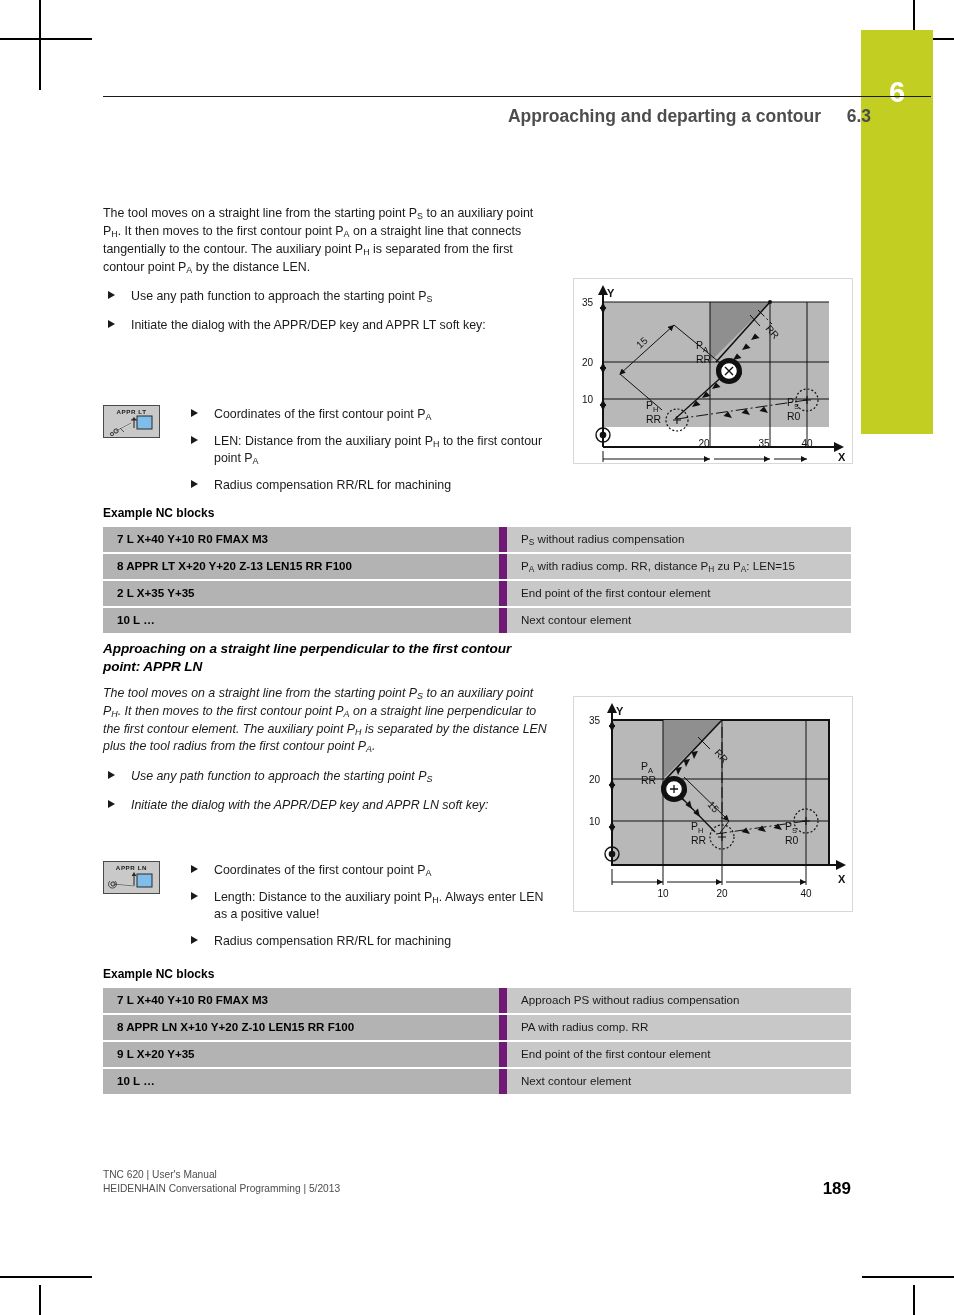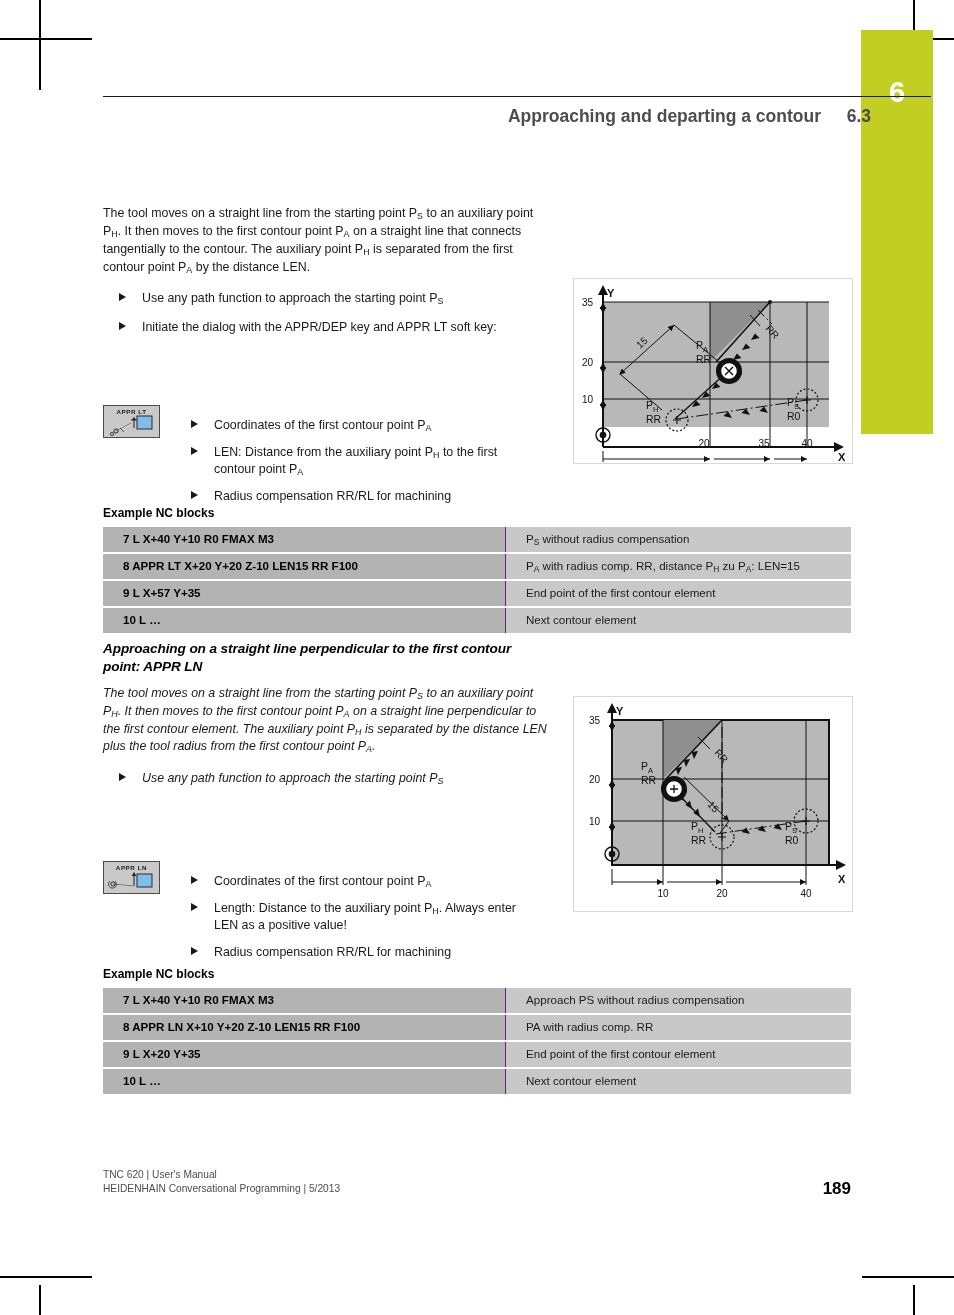--- a/index.html
+++ b/index.html
@@ -45,21 +45,21 @@
 
   h2.sect{
     font-size:13.6px;font-weight:bold;line-height:1.32;margin:0 0 9px 0;
     letter-spacing:-0.1px;
   }
   p.body{
     font-size:12.4px;line-height:1.44;margin:0 0 12px 0;color:#1a1a1a;
   }
   sub{font-size:0.72em;line-height:0;vertical-align:-0.22em;}
 
-  ul.bullets{list-style:none;margin:14px;padding:0;}
+  ul.bullets{list-style:none;margin:3px;padding:0;}
   ul.bullets li{
     position:relative;padding-left:25px;margin-bottom:11px;
     font-size:12.4px;line-height:1.42;color:#1a1a1a;
   }
   ul.bullets li .tri{
     position:absolute;left:2px;top:3px;
     width:0;height:0;border-left:7px solid #1a1a1a;
     border-top:4.6px solid transparent;border-bottom:4.6px solid transparent;
   }
   ul.bullets.indent{margin-left:86px;}
@@ -76,27 +76,27 @@
     font-size:6.2px;font-weight:bold;color:#1a1a1a;letter-spacing:0.6px;
   }
   .softkey svg{position:absolute;left:0;top:8px;}
 
   
   .tbl-title{font-size:12px;font-weight:bold;margin:0 0 5px 0;}
   table.nc{
     border-collapse:separate;border-spacing:0 2px;width:748px;
     font-size:11.6px;table-layout:fixed;
   }
-  table.nc td{padding:5px 8px 6px 20px;vertical-align:middle;line-height:1.2;}
+  table.nc td{padding:5px 8px 6px 14px;vertical-align:middle;line-height:1.2;}
   table.nc td.code{
     width:374px;background:var(--cell-code,#b3b3b3);font-weight:bold;color:#000;
   }
   table.nc td.desc{
     background:var(--cell-desc,#c8c8c8);color:#1a1a1a;font-weight:normal;
-    border-left:1px solid #701a75;
+    border-left:8px solid #701a75;
   }
 
   
   .figbox{border:1px solid #d8d8d8;background:#fff;}
   .figbox svg{display:block;}
 
   
   .footer{position:absolute;left:103px;top:1168px;width:748px;}
   .footer .ftxt{
     font-size:10.2px;color:#4d4d4d;line-height:1.42;
@@ -263,40 +263,41 @@
 
 <div style="position:absolute;left:103px;top:506px;width:748px;">
   <div class="tbl-title">Example NC blocks</div>
   <table class="nc">
     <tbody>
       <tr>
         <td class="code">7 L X+40 Y+10 R0 FMAX M3</td>
         <td class="desc">P<sub>S</sub> without radius compensation</td>
       </tr>
       <tr>
-        <td class="code">8 APPR LT X+20 Y+20 Z-10 LEN15 RR F100</td>
+        <td class="code">8 APPR LT X+20 Y+20 Z-13 LEN15 RR F100</td>
         <td class="desc">P<sub>A</sub> with radius comp. RR, distance P<sub>H</sub> zu P<sub>A</sub>: LEN=15</td>
       </tr>
       <tr>
-        <td class="code">9 L X+57 Y+35</td>
+        <td class="code">2 L X+35 Y+35</td>
         <td class="desc">End point of the first contour element</td>
       </tr>
       <tr>
         <td class="code">10 L …</td>
         <td class="desc">Next contour element</td>
       </tr>
     </tbody>
   </table>
 </div>
 
 <div class="col-left" style="top:640px;font-style:italic;">
   <h2 class="sect">Approaching on a straight line perpendicular to the first contour point: APPR LN</h2>
   <p class="body">The tool moves on a straight line from the starting point P<sub>S</sub> to an auxiliary point P<sub>H</sub>. It then moves to the first contour point P<sub>A</sub> on a straight line perpendicular to the first contour element. The auxiliary point P<sub>H</sub> is separated by the distance LEN plus the tool radius from the first contour point P<sub>A</sub>.</p>
   <ul class="bullets">
     <li><span class="tri"></span><span>Use any path function to approach the starting point P<sub>S</sub></span></li>
+    <li><span class="tri"></span><span>Initiate the dialog with the APPR/DEP key and APPR LN soft key:</span></li>
   </ul>
 </div>
 
 <div class="softkey" style="left:103px;top:861px;">
   <div class="lbl">APPR LN</div>
   <svg width="57" height="24" viewBox="0 0 57 24">
     <rect x="33" y="4" width="15" height="13" fill="#7fbdea" stroke="#2b2b2b" stroke-width="1"></rect>
     <path d="M30 16 L30 4" stroke="#2b2b2b" stroke-width="1.1" fill="none"></path>
     <path d="M30 2 l-2.4 4 h4.8 z" fill="#2b2b2b"></path>
     <path d="M9 14 L30 16" stroke="#f2f2f2" stroke-width="1.5" fill="none"></path>

